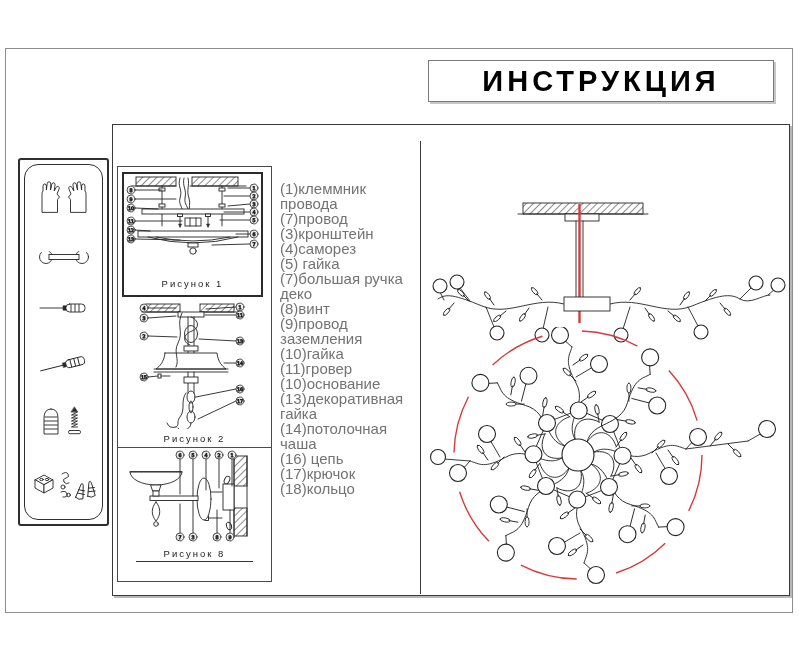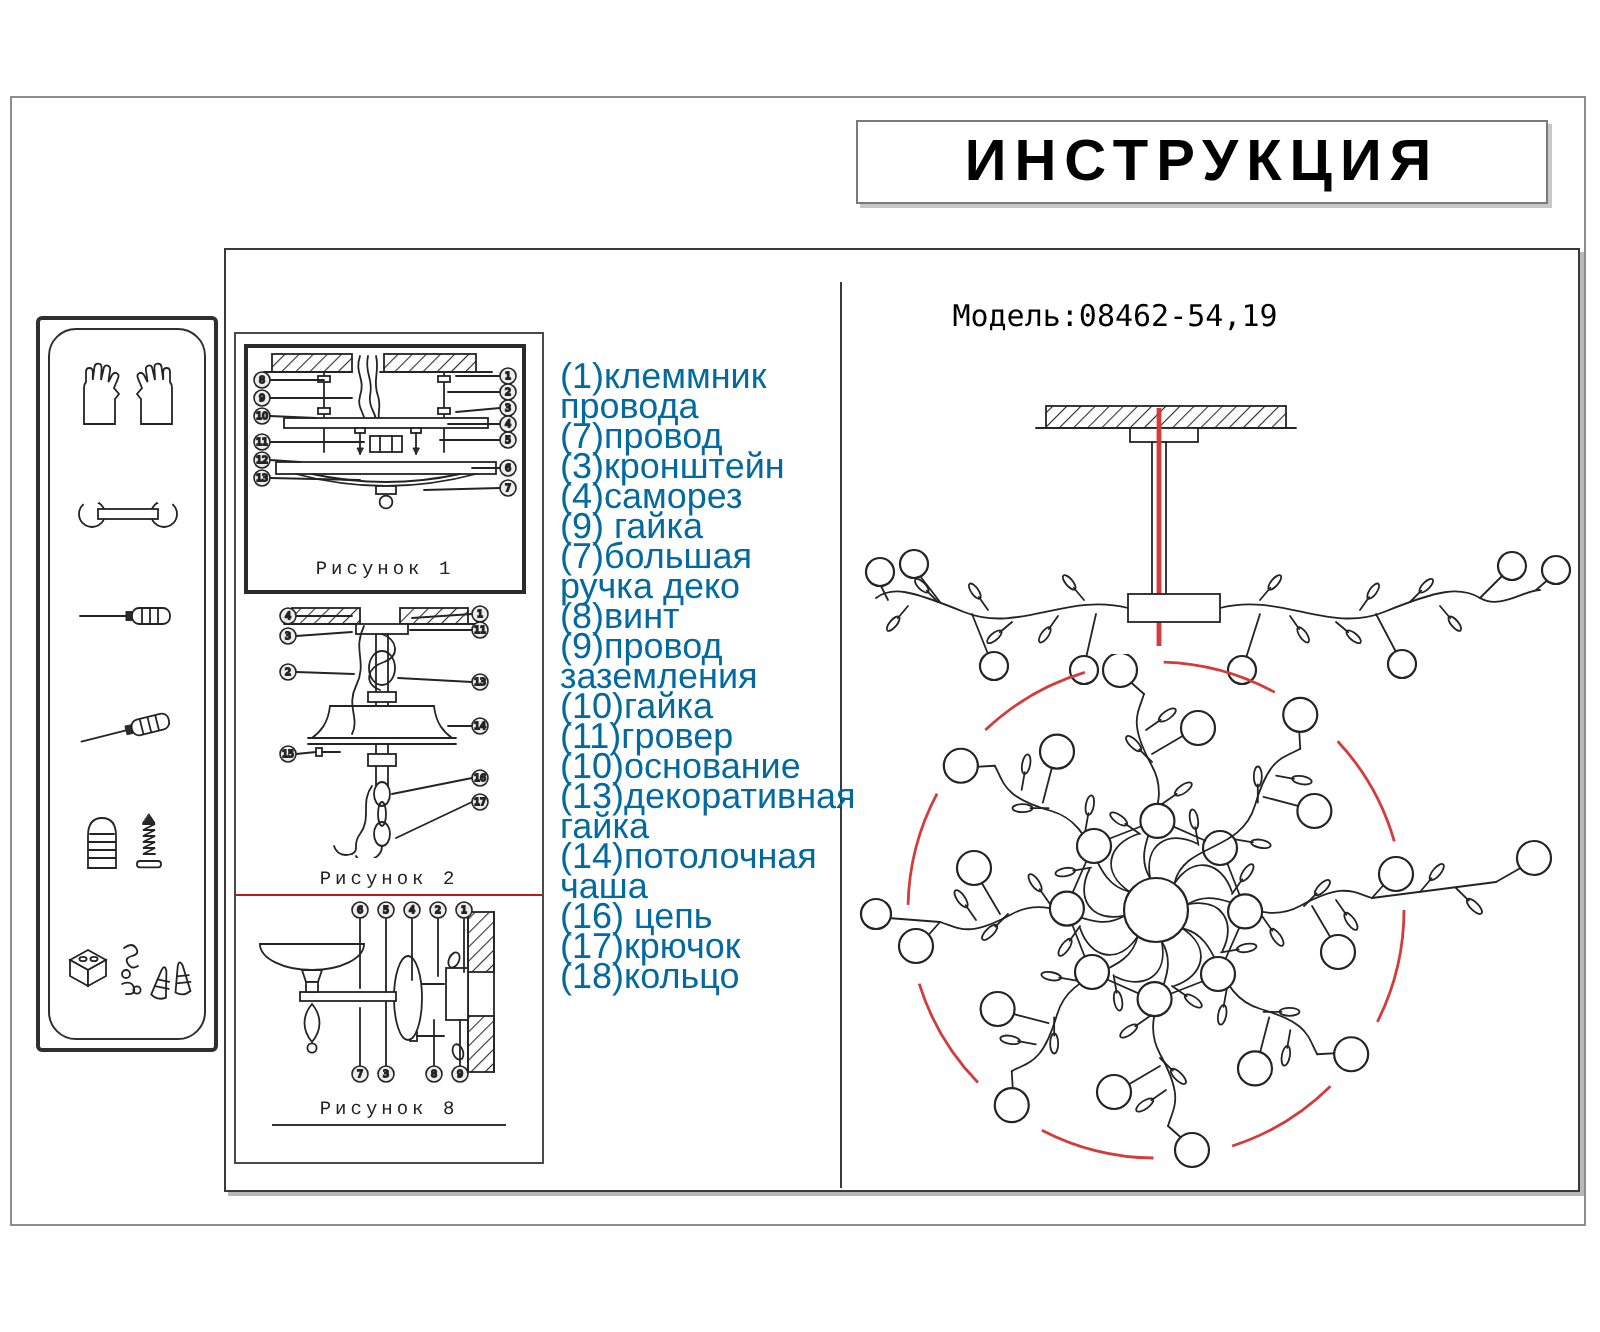--- a/index.html
+++ b/index.html
@@ -13,23 +13,23 @@
   .v-divider{position:absolute;left:420px;top:141px;width:1px;height:453px;background:#3a3a3a;}
   .model-label{position:absolute;left:430px;top:149px;width:255px;text-align:center;
                font-family:"DejaVu Sans Mono",monospace;font-size:15px;color:#000;}
   .sidebar{position:absolute;left:18px;top:158px;width:87px;height:364px;border:2px solid #2f2f2f;border-radius:3px;background:#fff;}
   .sidebar-inner{position:absolute;inset:4px;border:1.5px solid #2f2f2f;border-radius:14px;
                  display:flex;flex-direction:column;align-items:center;justify-content:space-between;padding:14px 0 16px;}
   .fig-column{position:absolute;left:117px;top:166px;width:153px;height:414px;border:1px solid #4a4a4a;background:#fff;}
   .fig1-box{position:absolute;left:4px;top:5px;width:137px;height:121px;border:2px solid #2b2b2b;}
   .fig2-area{position:absolute;left:0;top:134px;width:153px;height:146px;border-bottom:1px solid #b91c1c;}
   .fig3-area{position:absolute;left:0;top:281px;width:153px;height:131px;}
-  .fig-caption{text-align:center;font-family:Liberation Mono, monospace;font-size:9.5px;letter-spacing:2px;color:#222;}
+  .fig-caption{text-align:center;font-family:Liberation Sans, sans-serif;font-size:9.5px;letter-spacing:2px;color:#222;}
   .fig3-line{margin:2px auto 0;width:76%;border-top:1px solid #333;}
-  .parts-list{position:absolute;left:280px;top:181px;width:140px;font-size:18px;line-height:15px;color:#0369a1;}
+  .parts-list{position:absolute;left:280px;top:181px;width:140px;font-size:15px;line-height:15px;color:#737373;}
   .sideview{position:absolute;left:430px;top:193px;}
   .topview{position:absolute;left:428px;top:327px;}
   
   .d *:not(.kp){stroke:#242424;fill:none;stroke-width:.9;stroke-linecap:round;}
   .d .wf{fill:#fff;}
   .d .bl{fill:#fff;stroke-width:1.1;}
   .d .co{fill:#ededed;stroke-width:.8;}
   .d .ht{fill:url(#hp);}
   .d .dk{fill:#2b2b2b;stroke-width:.5;}
   .d text{stroke:none;fill:#111;font-family:"DejaVu Sans",sans-serif;font-size:4.8px;text-anchor:middle;}
@@ -39,21 +39,20 @@
 
 <div class="page">
   <div class="outer-border"></div>
 
   <div class="title-box">
     <span>ИНСТРУКЦИЯ</span>
   </div>
 
   <div class="main-box"></div>
   <div class="v-divider"></div>
-  <div class="model-label">Модель:08462-54,19</div>
 
   <div class="sidebar">
     <div class="sidebar-inner">
       <svg class="d" width="56" height="36">
         <path class="wf" id="glv" d="M6,33 L6,15 Q6,13 7,12 L7,7 Q7,5 8.7,5 Q10.4,5 10.4,7 L10.4,11 L11.2,4.6 Q11.5,2.6 13.2,2.8 Q14.9,3 14.8,5 L14.5,11 L15.8,5.4 Q16.2,3.4 17.8,3.8 Q19.4,4.2 19,6.2 L18.2,12 L20,8.5 Q21,6.8 22.4,7.6 Q23.8,8.4 23,10.2 L21,15 L23.5,18 L21.5,20.5 L21.5,33 Z"></path>
         <use href="#glv" transform="translate(56,0) scale(-1,1)"></use>
       </svg>
       <svg class="d" width="56" height="28">
         <circle cx="10" cy="15" r="6.5"></circle>
           <circle cx="46" cy="15" r="6.5"></circle>
@@ -407,21 +406,21 @@
       <div class="fig-caption">Рисунок 8</div>
       <div class="fig3-line"></div>
     </div>
   </div>
 
   <div class="parts-list">
     <div class="part">(1)клеммник провода</div>
     <div class="part">(7)провод</div>
     <div class="part">(3)кронштейн</div>
     <div class="part">(4)саморез</div>
-    <div class="part">(9) гайка</div>
+    <div class="part">(5) гайка</div>
     <div class="part">(7)большая ручка деко</div>
     <div class="part">(8)винт</div>
     <div class="part">(9)провод заземления</div>
     <div class="part">(10)гайка</div>
     <div class="part">(11)гровер</div>
     <div class="part">(10)основание</div>
     <div class="part">(13)декоративная гайка</div>
     <div class="part">(14)потолочная чаша</div>
     <div class="part">(16) цепь</div>
     <div class="part">(17)крючок</div>

